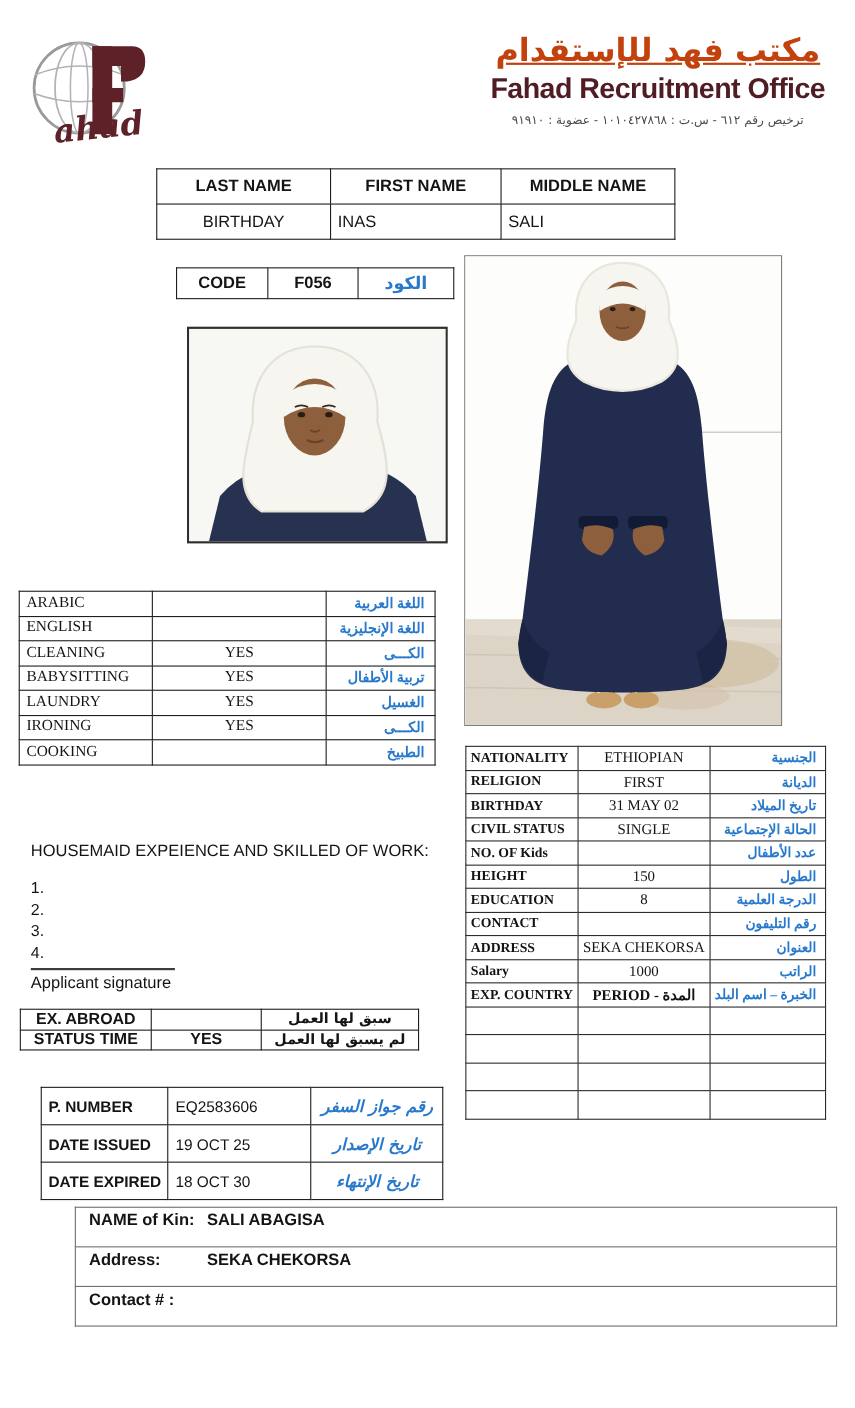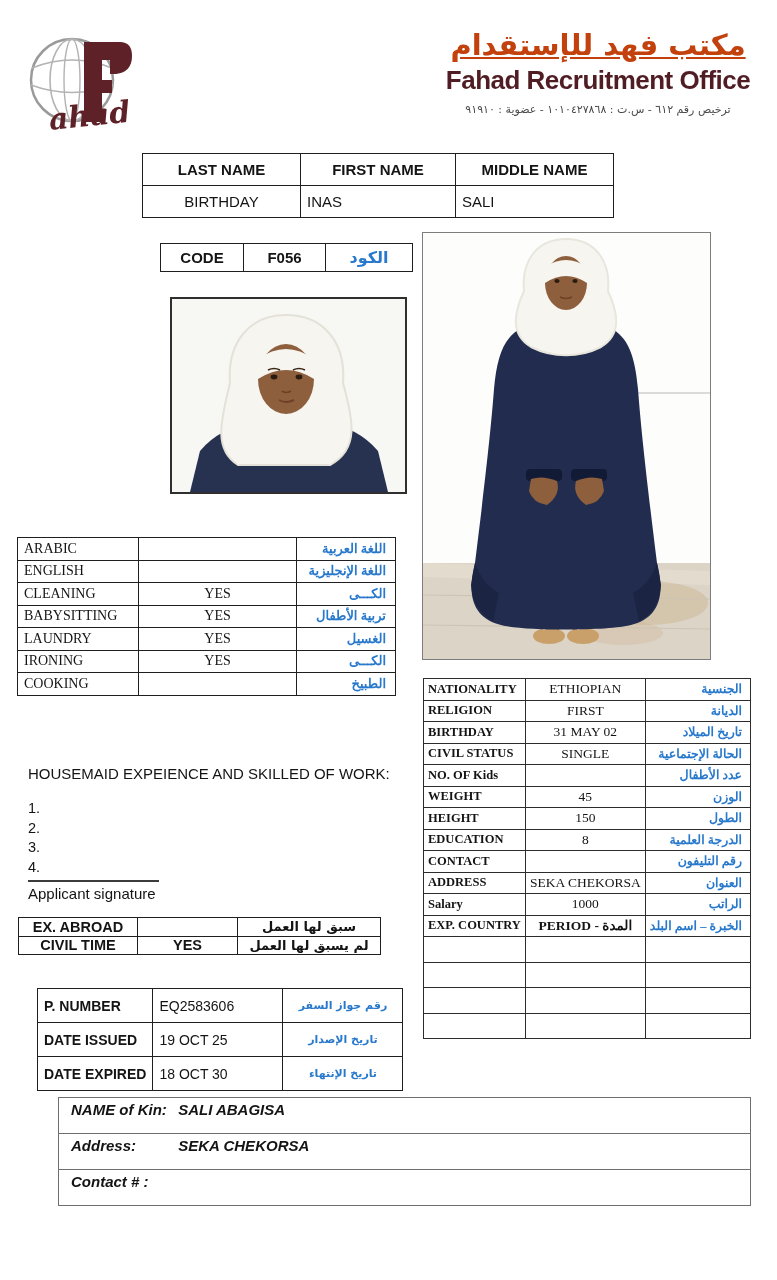--- a/index.html
+++ b/index.html
@@ -55,24 +55,24 @@
 
   
   .abroad-table{left:18px;top:917px;}
   .abroad-table td{height:17.5px;font-size:14.5px;font-weight:bold;text-align:center;}
   .abroad-table .arb{font-size:13px;}
 
   
   .pass-table{left:37px;top:988px;}
   .pass-table td{height:33px;font-size:14px;}
   .pass-table .lbl{font-weight:bold;}
-  .pass-table .arb{font-size:11px;}
-
-  
-  .kin-table{left:58px;top:1097px;font-style:italic;}
+  .pass-table .arb{font-size:15px;font-style:italic;}
+
+  
+  .kin-table{left:68px;top:1097px;}
   .kin-table td{border:1.8px solid #6f6f6f;height:32px;vertical-align:top;
                 padding:3px 0 0 12px;font-size:15px;font-weight:bold;}
   .kin-label{display:inline-block;width:103px;}
 </style>
 </head>
 <body>
 
 <div class="page">
 
   <div class="abs" style="left:22px;top:30px;width:120px;height:108px;">
@@ -271,25 +271,20 @@
       <td class="l lbl">CIVIL STATUS</td>
       <td class="c">SINGLE</td>
       <td class="r ar blue arb">الحالة الإجتماعية</td>
     </tr>
     <tr>
       <td class="l lbl">NO. OF Kids</td>
       <td class="c"></td>
       <td class="r ar blue arb">عدد الأطفال</td>
     </tr>
     <tr>
-      <td class="l lbl">WEIGHT</td>
-      <td class="c">45</td>
-      <td class="r ar blue arb">الوزن</td>
-    </tr>
-    <tr>
       <td class="l lbl">HEIGHT</td>
       <td class="c">150</td>
       <td class="r ar blue arb">الطول</td>
     </tr>
     <tr>
       <td class="l lbl">EDUCATION</td>
       <td class="c">8</td>
       <td class="r ar blue arb">الدرجة العلمية</td>
     </tr>
     <tr>
@@ -351,21 +346,21 @@
         <col style="width:100px">
         <col style="width:143px">
       </colgroup>
     <tbody>
         <tr>
       <td class="c">EX. ABROAD</td>
       <td class="c"></td>
       <td class="c ar arb">سبق لها العمل</td>
     </tr>
     <tr>
-      <td class="c">CIVIL TIME</td>
+      <td class="c">STATUS TIME</td>
       <td class="c">YES</td>
       <td class="c ar arb">لم يسبق لها العمل</td>
     </tr>
   </tbody>
     </table>
 
   <table class="abs pass-table">
     <colgroup>
         <col style="width:96px">
         <col style="width:130px">

